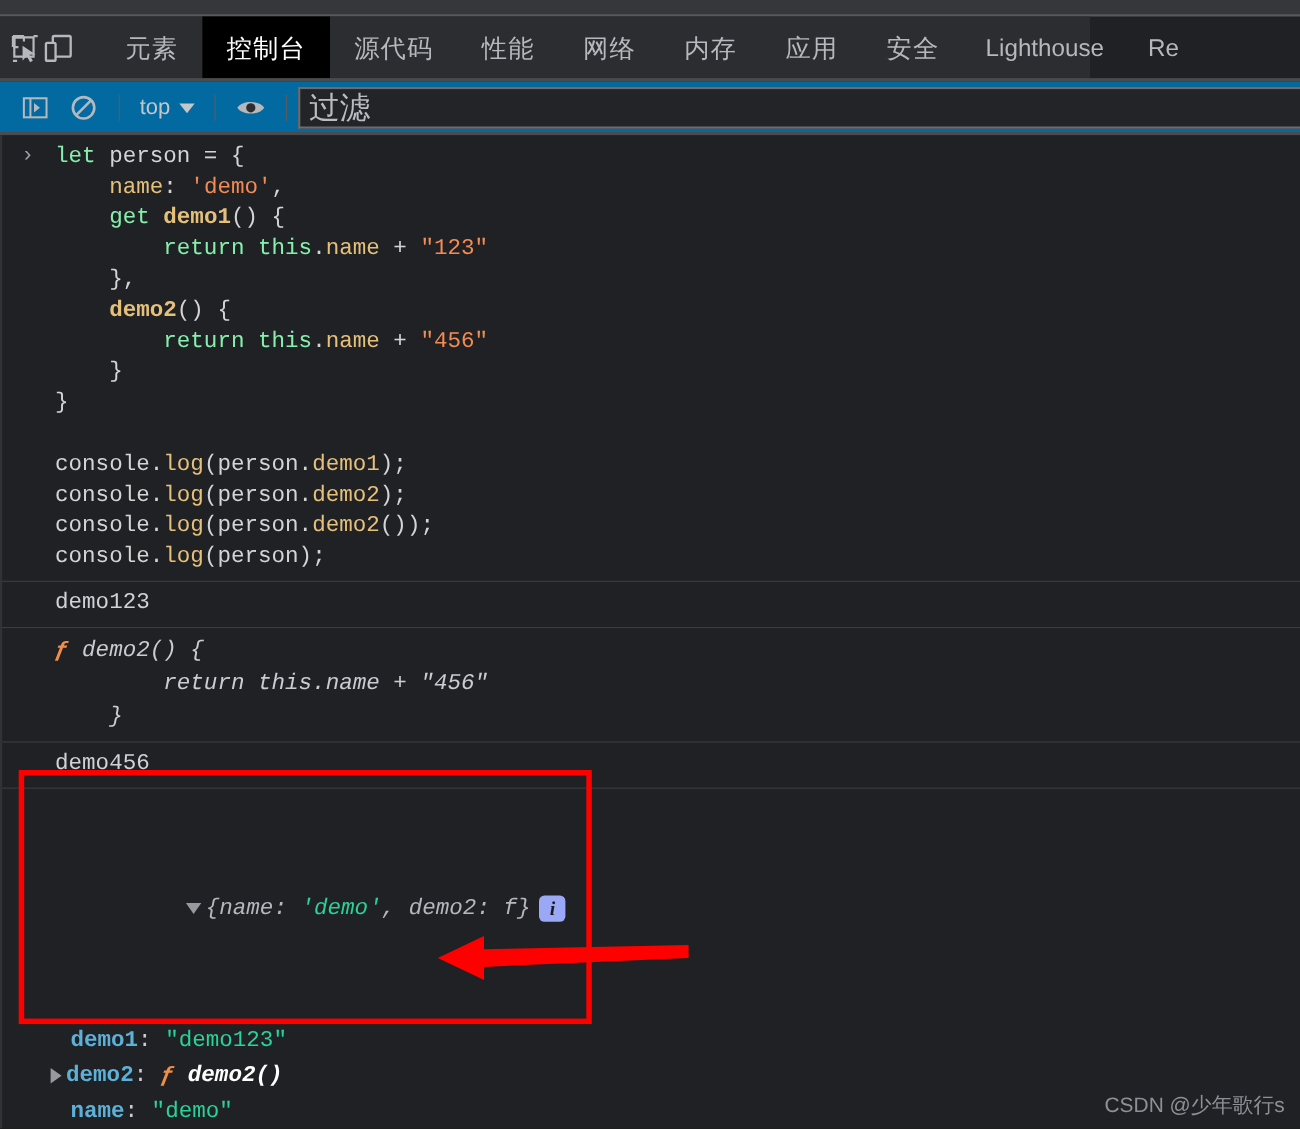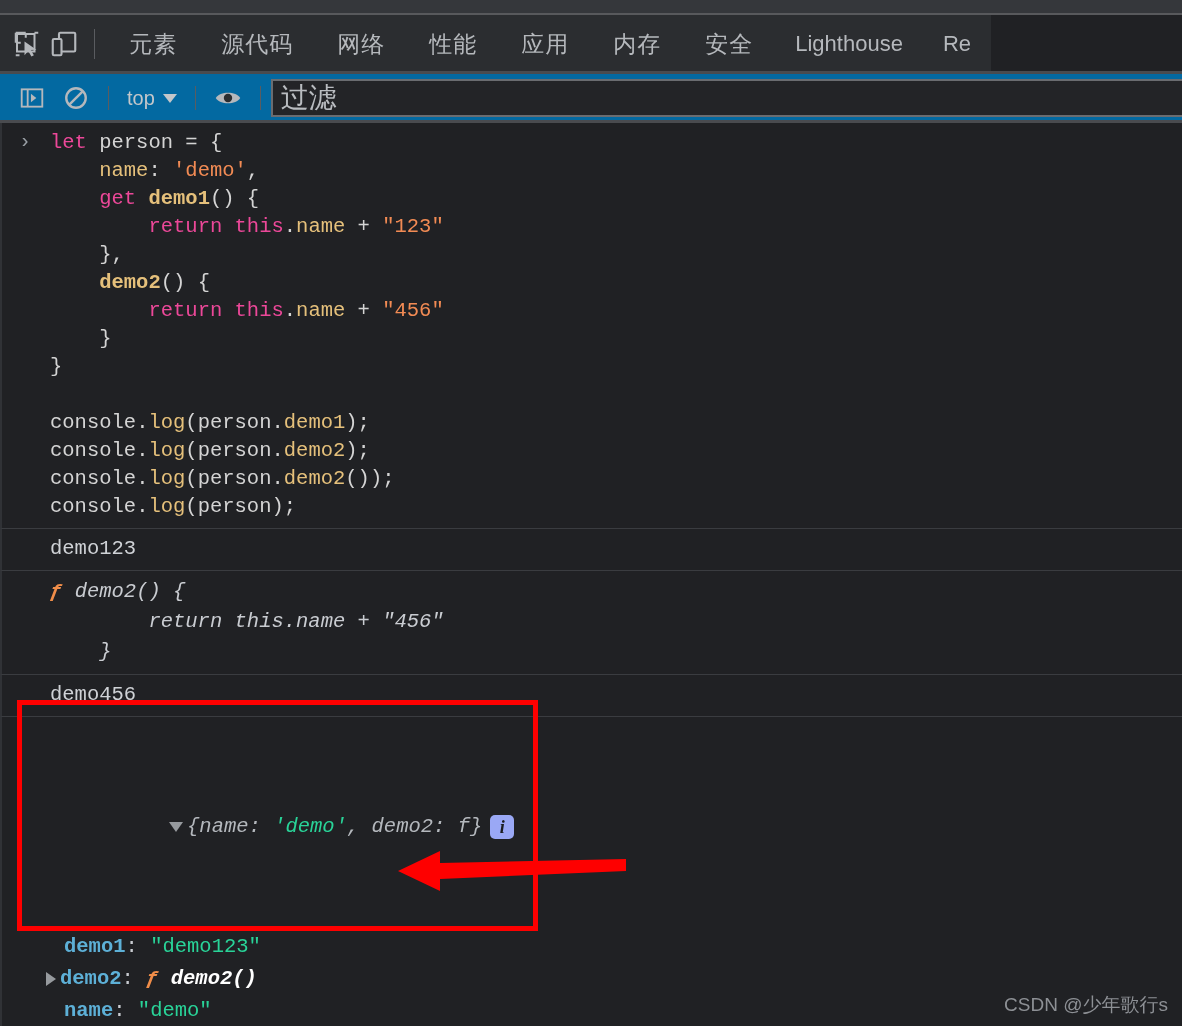--- a/index.html
+++ b/index.html
@@ -94,21 +94,21 @@
   }
   .entry.input-entry { border-bottom: 1px solid #3a3c40; }
   .gutter {
     position: absolute; left: 10px; top: 7px; width: 26px;
     text-align: center; font-size: 20px;
   }
   .gutter.in  { color: #9aa0a6; }
   .etext { padding-left: 48px; white-space: pre; line-height: 28px; }
 
   
-  .kw   { color: #ec4899; }        
+  .kw   { color: #86efac; }        
   .plain{ color: #d4d4d4; }
   .prop { color: #e5c07b; }        
   .str  { color: #f28b54; }        
   .punc { color: #d4d4d4; }
   .fnname { color: #e5c07b; font-weight: bold; }
 
   
   .out-plain { color: #cfd2d6; }
   .fn-out { color: #c9ccd1; font-style: italic; line-height: 30px; }
   .f-glyph { color: #f08d49; font-style: italic; font-weight: bold; }
@@ -174,34 +174,37 @@
       <svg width="30" height="30" viewBox="0 0 24 24">
         <rect x="8" y="3" width="13" height="15" rx="1" stroke="#b5b8bc" stroke-width="1.7" fill="none"></rect>
         <rect x="3" y="8" width="7" height="13" rx="1" stroke="#b5b8bc" stroke-width="1.7" fill="#2b2d30"></rect>
       </svg>
     </div>
     <div class="vsep"></div>
 
     <div class="tab">
         <span>元素</span>
       </div>
+    <div class="tab active">
+        <span>控制台</span>
+      </div>
     <div class="tab">
         <span>源代码</span>
       </div>
     <div class="tab">
+        <span>性能</span>
+      </div>
+    <div class="tab">
         <span>网络</span>
       </div>
     <div class="tab">
-        <span>性能</span>
+        <span>内存</span>
       </div>
     <div class="tab">
         <span>应用</span>
-      </div>
-    <div class="tab">
-        <span>内存</span>
       </div>
     <div class="tab">
         <span>安全</span>
       </div>
     <div class="tab latin">
         <span>Lighthouse</span>
       </div>
     <div class="tab latin">
         <span>Re</span>
       </div>

